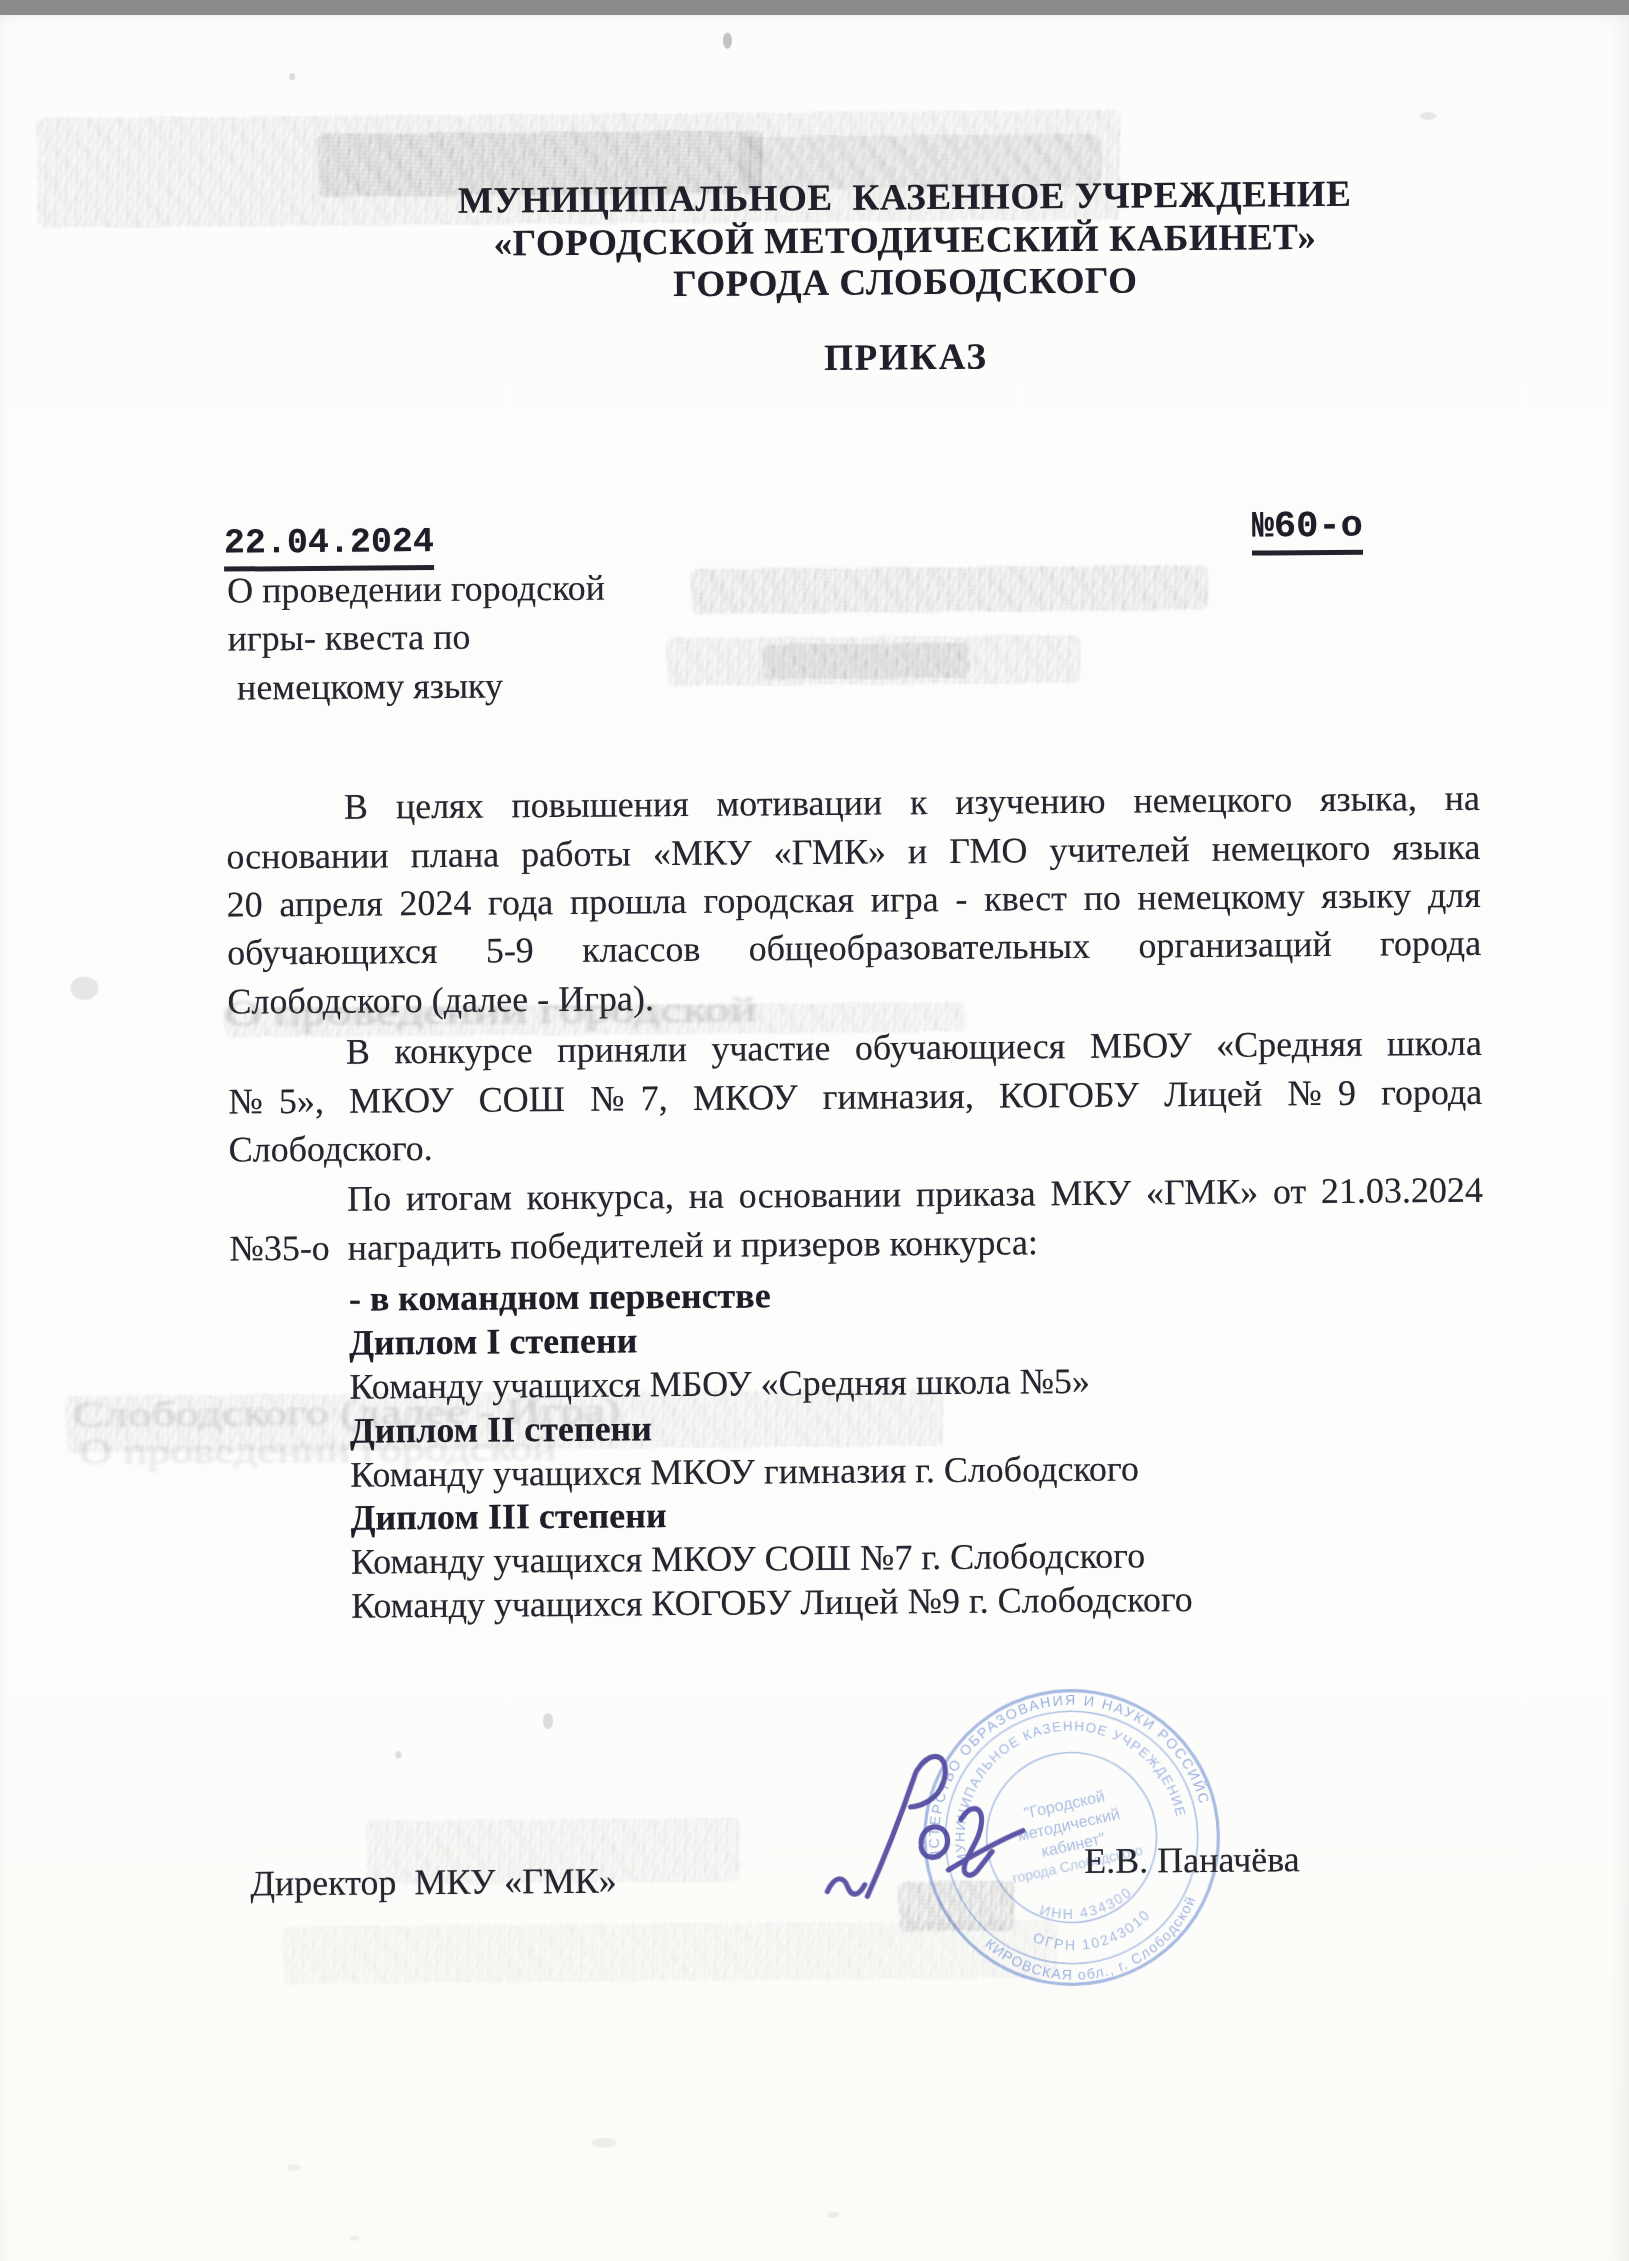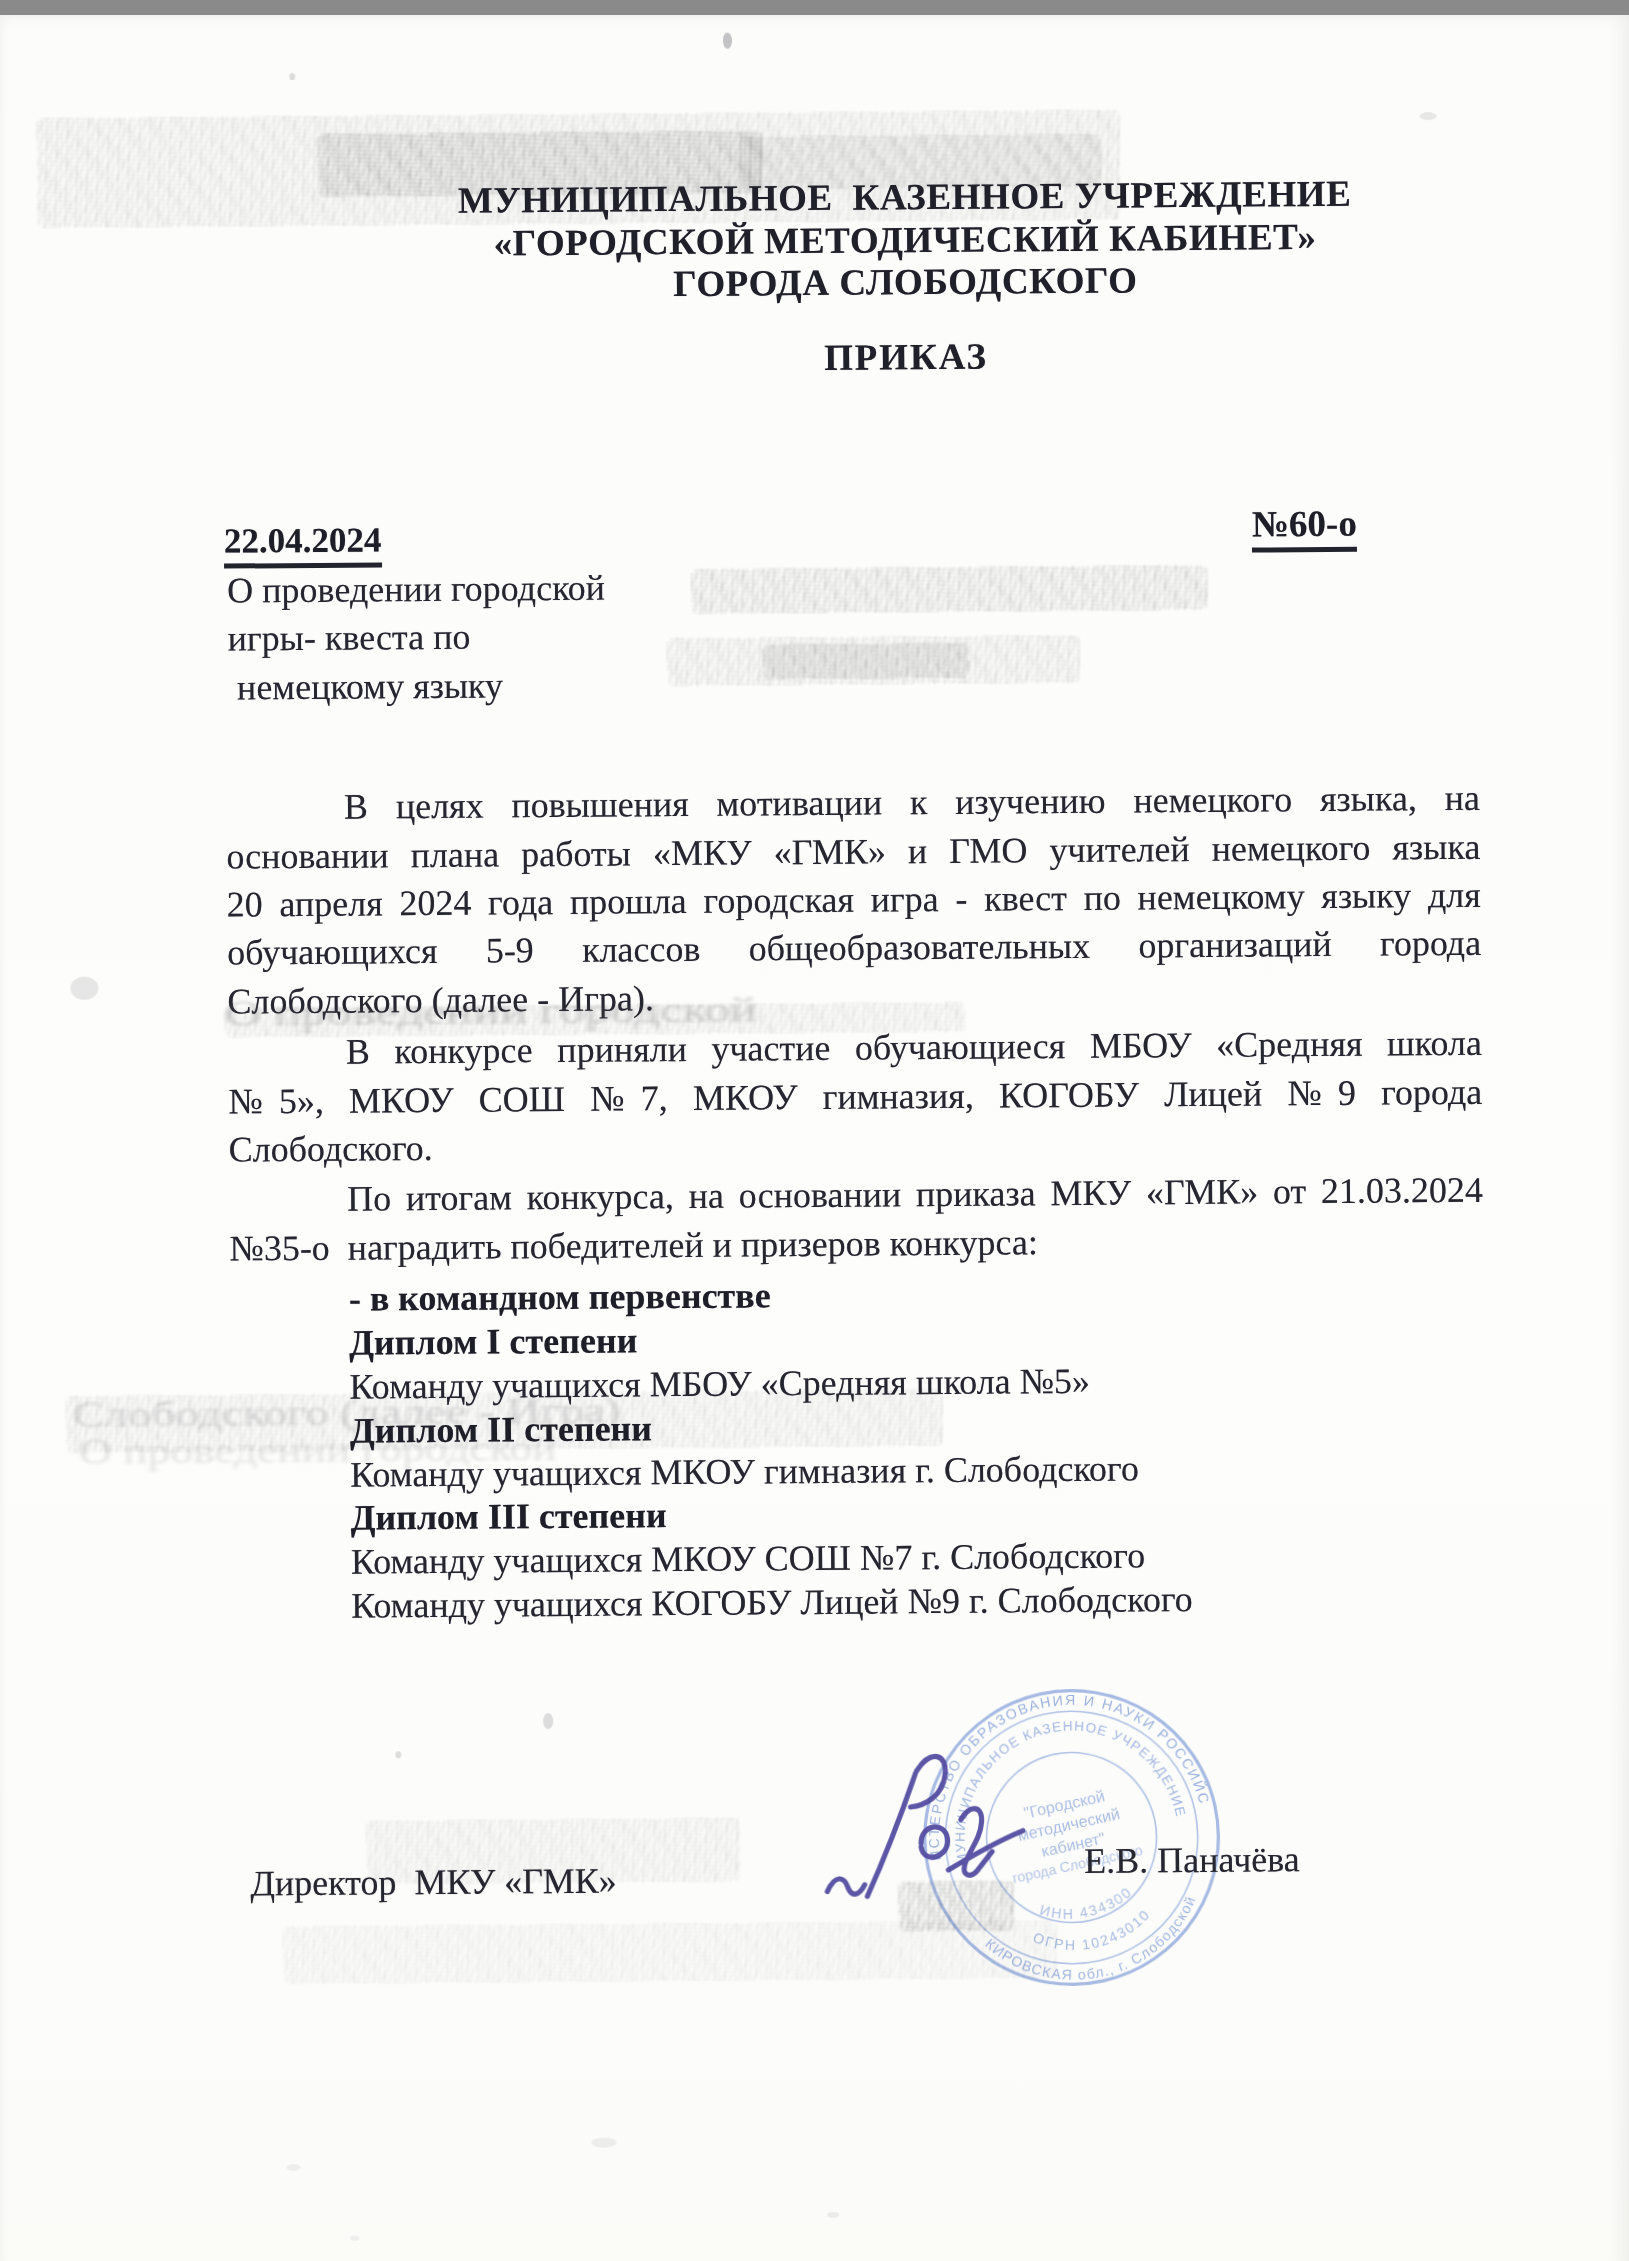--- a/index.html
+++ b/index.html
@@ -14,21 +14,21 @@
     color:#262630;
   }
   .sheet{position:absolute;inset:0;transform:rotate(-0.45deg);transform-origin:50% 52%;}
   .line{position:absolute;white-space:pre;text-shadow:0 0 0.8px rgba(25,25,35,.45);}
   .just{white-space:normal;text-align:justify;text-align-last:justify;}
   .b{font-weight:bold;color:#1e1e28;}
   .hdr{left:229px;width:1367px;text-align:center;font-weight:bold;font-size:37px;letter-spacing:0.6px;color:#20202a;}
   .body-line{left:229px;width:1254px;font-size:36px;}
   .ind{padding-left:118px;box-sizing:border-box;}
   .award{left:348px;font-size:36px;}
-  .u{border-bottom:5.8px solid #23232d;padding-bottom:2.6px;}
+  .u{border-bottom:5.8px solid #23232d;padding-bottom:2.6px;font-family:Liberation Mono, monospace;}
   .subject{left:232px;font-size:36px;}
   
   .noise{position:absolute;border-radius:6.4px;filter:blur(1px);
     background-image:
       repeating-linear-gradient(92deg, rgba(30,30,34,.38) 0 1.3px, transparent 1.3px 4.5px, rgba(30,30,34,.2) 4.5px 5.8px, transparent 5.8px 10.3px),
       repeating-linear-gradient(2deg, rgba(30,30,34,.24) 0 1.3px, transparent 1.3px 3.9px),
       repeating-linear-gradient(118deg, rgba(30,30,34,.16) 0 1.9px, transparent 1.9px 7px);
   }
   .ghost{position:absolute;color:#5d5d60;filter:blur(1.7px);font-size:35px;white-space:pre;transform-origin:left top;}
   .speck{position:absolute;background:rgba(45,45,55,.5);border-radius:50%;filter:blur(0.6px);}

